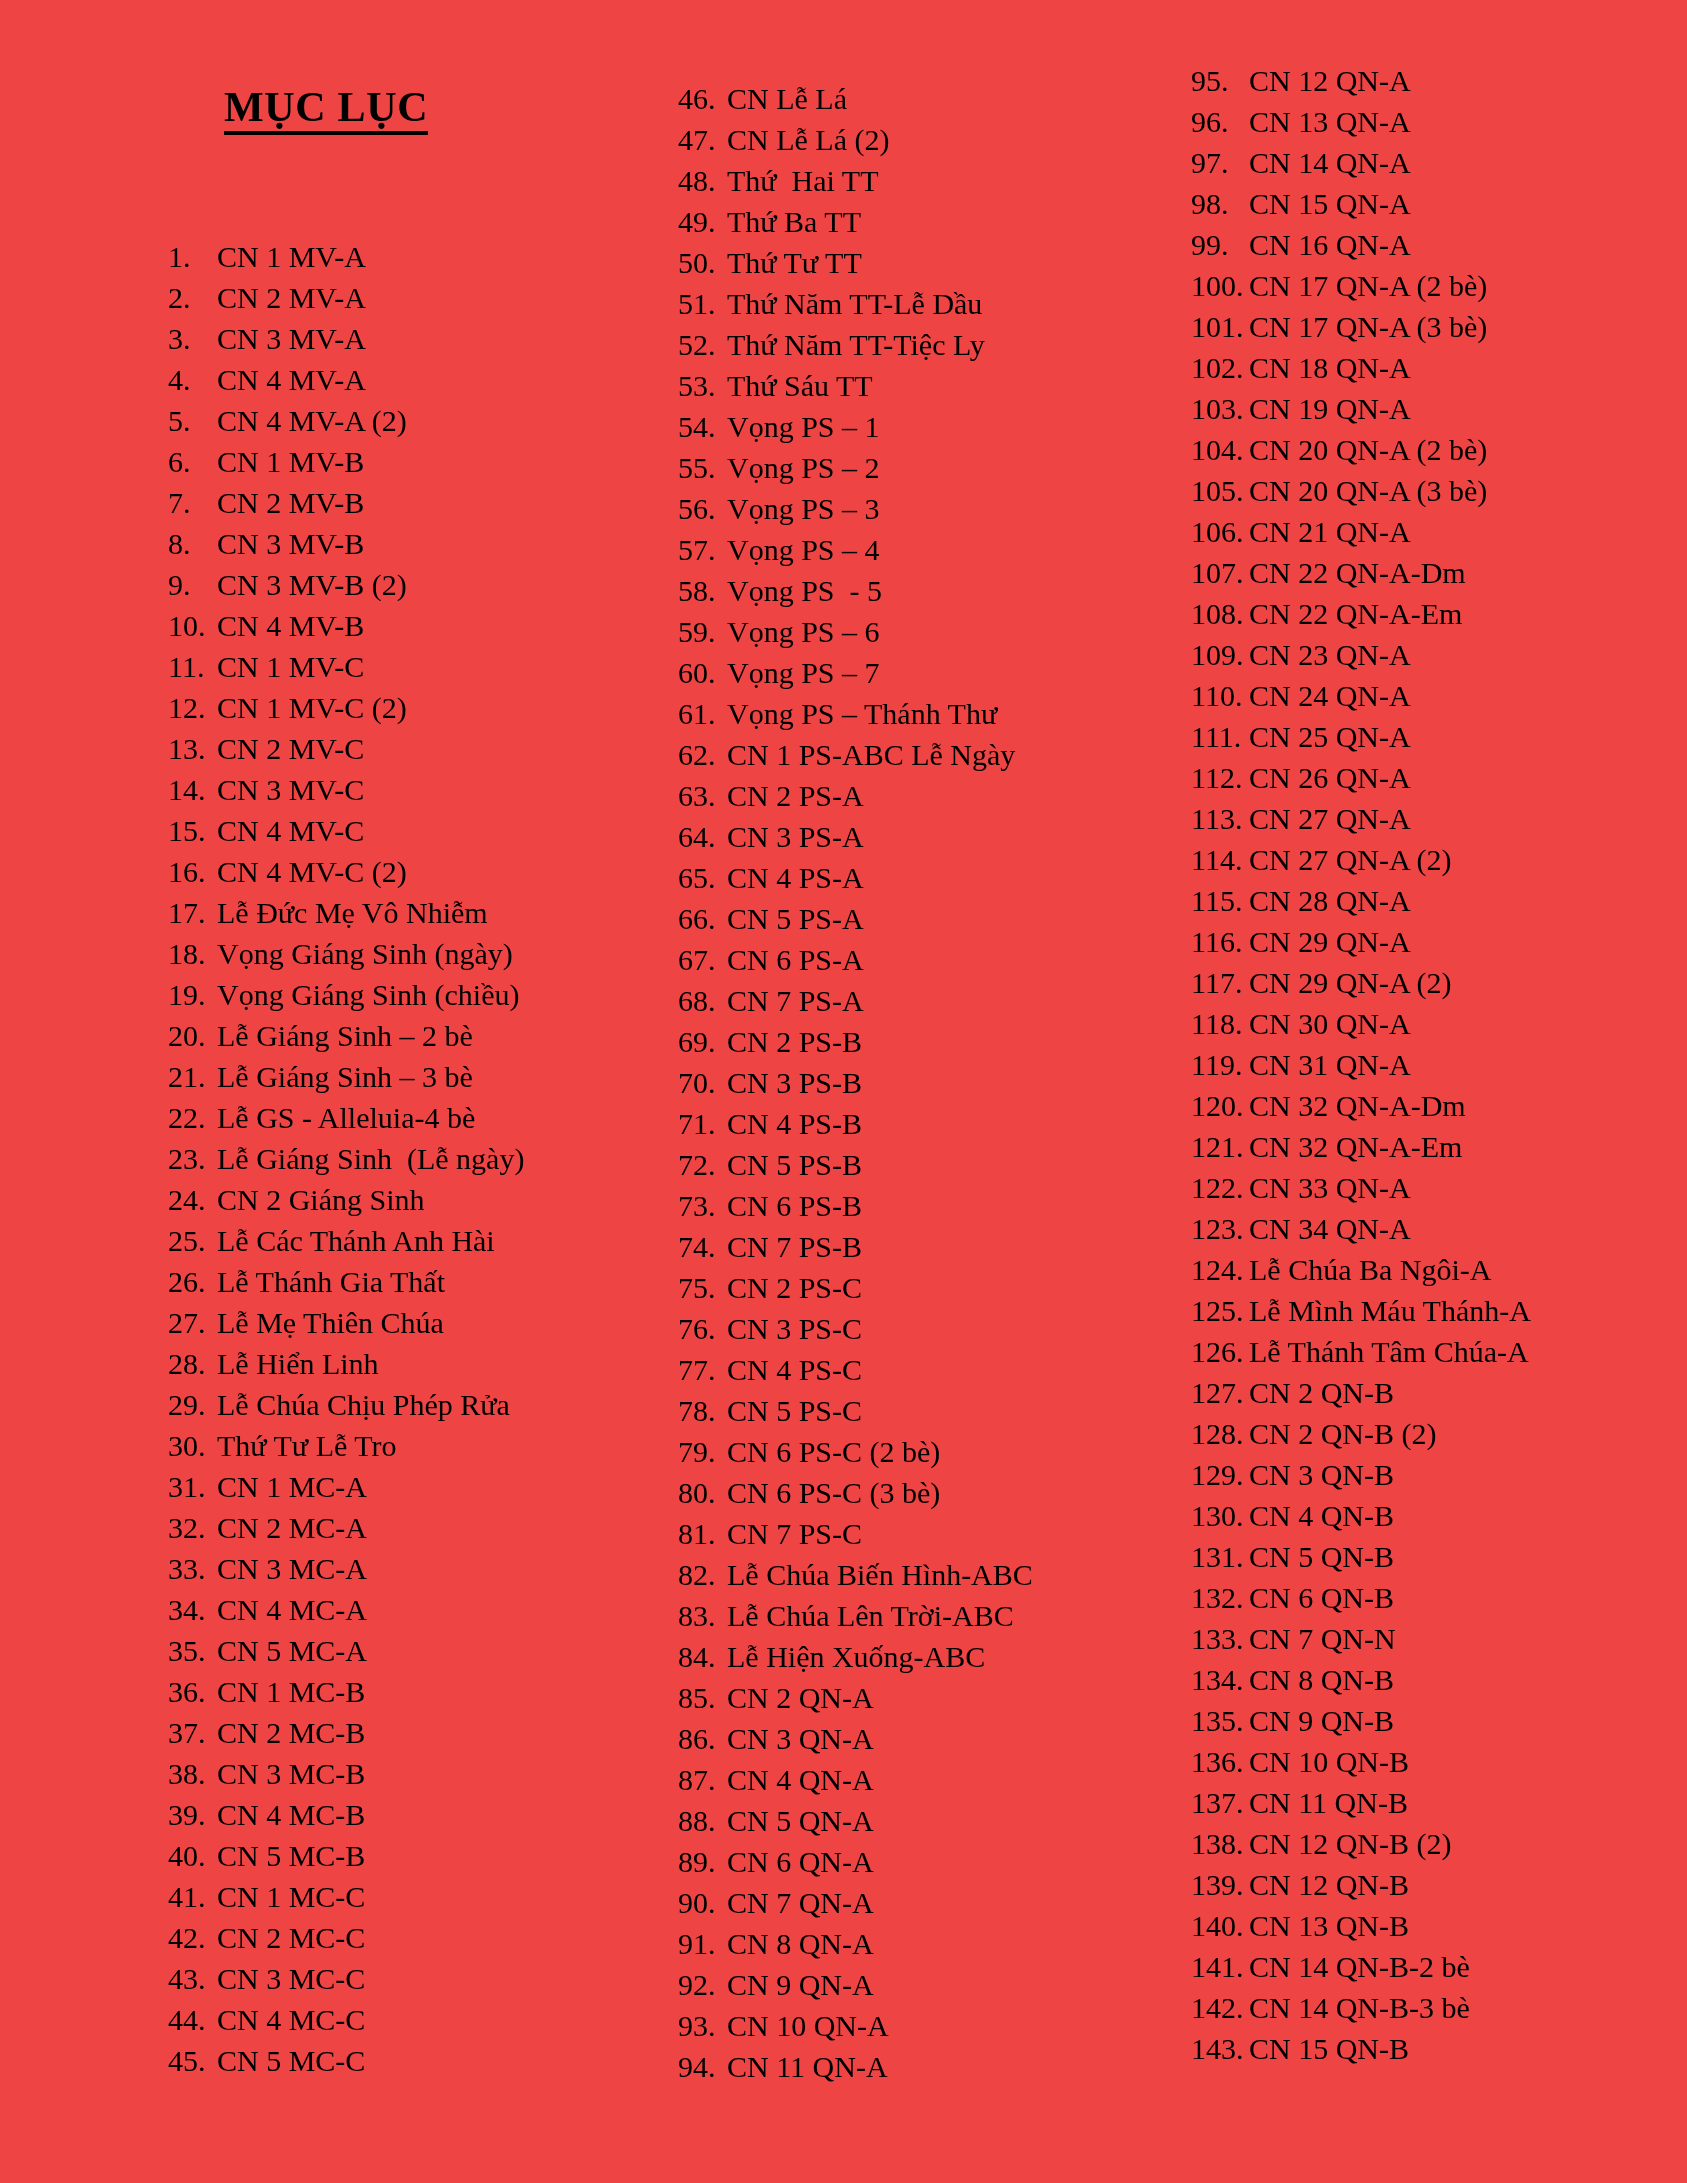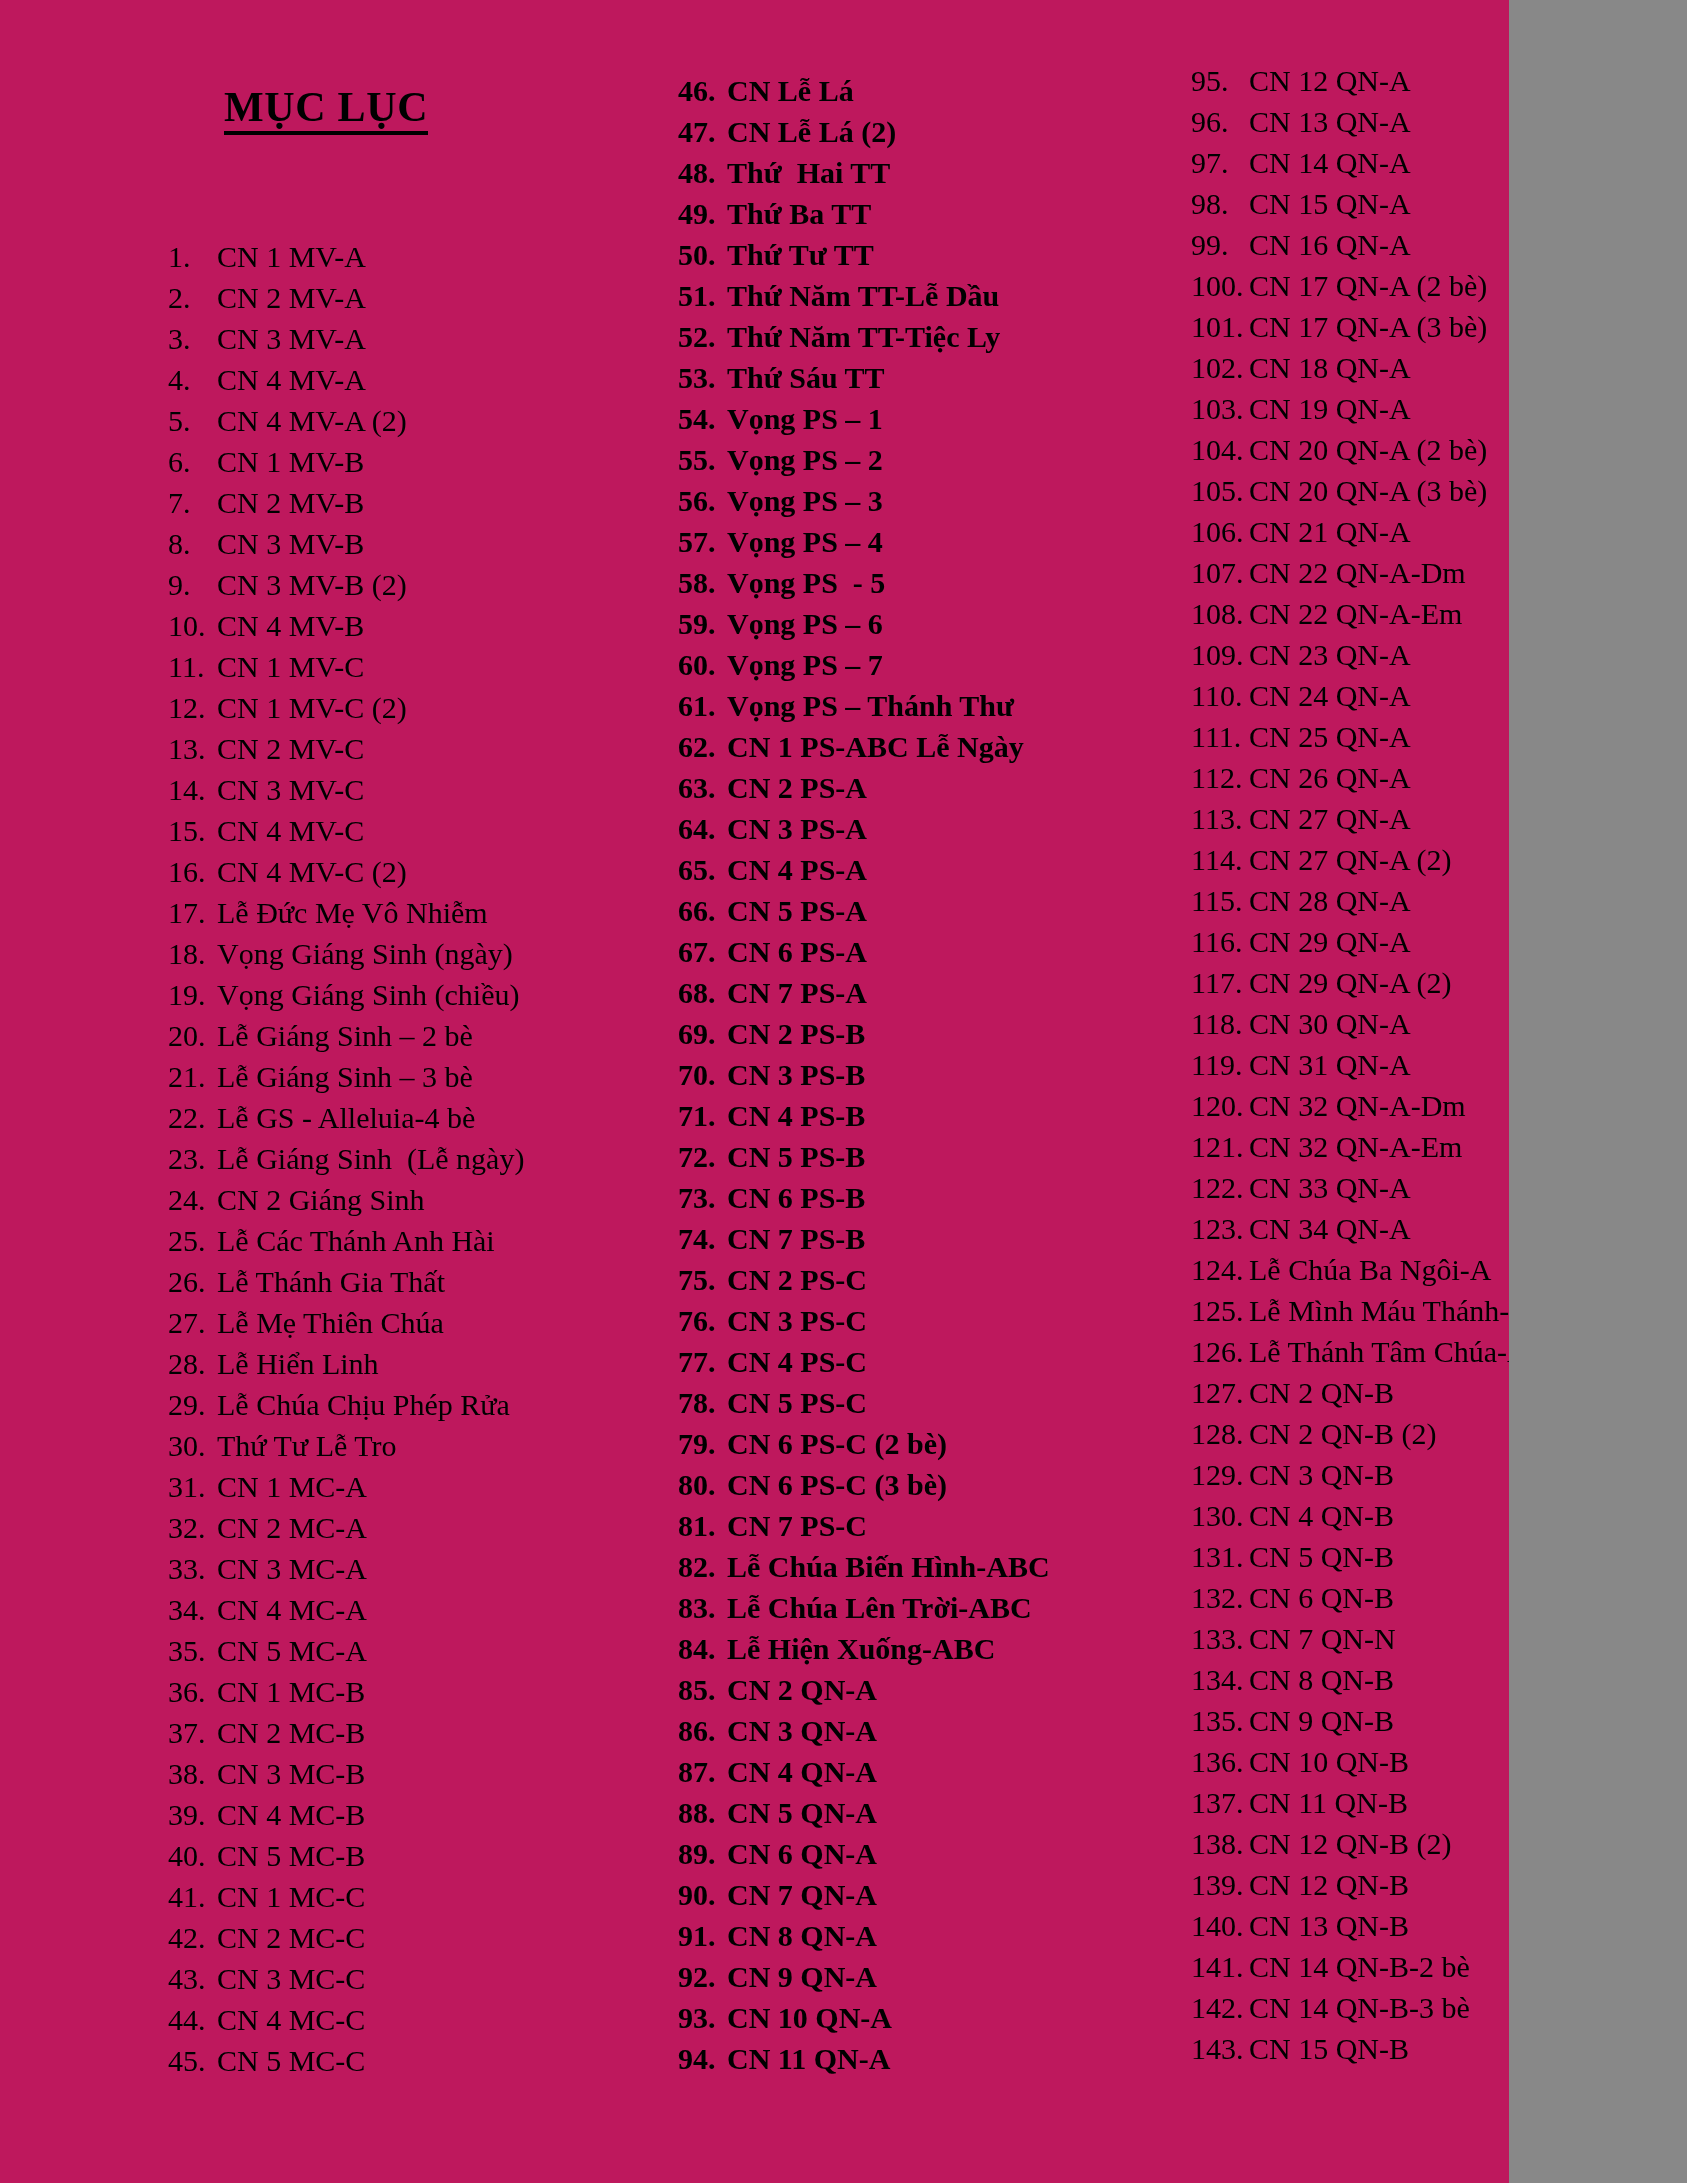--- a/index.html
+++ b/index.html
@@ -1,39 +1,39 @@
 <!DOCTYPE html>
 <html style="font-size:10.6px"><head>
 <meta charset="utf-8">
 <style>
   html,body{margin:0;padding:0;background:#888;}
   .page{
     position:relative;
-    width:1509px;height:2183px;
-    background:#be185d;color:#000000;
+    width:1687px;height:2183px;
+    background:#ef4444;color:#000000;
     font-family:"Liberation Serif","DejaVu Serif",serif;
     overflow:hidden;
   }
   .doc-title{
     position:absolute;left:224px;top:86px;
     font-size:42px;font-weight:bold;line-height:1;
     letter-spacing:0.7px;
   }
   .doc-title .underlined{
     display:inline-block;
     border-bottom:4.6px solid #000;
     padding-bottom:3.3px;
   }
   .col{
     position:absolute;
     font-size:30px;line-height:41px;
     white-space:pre;
   }
   .col-1{left:168px;top:236px;width:503px;}
-  .col-2{left:678px;top:70px;width:503px;font-weight:bold;}
+  .col-2{left:678px;top:78px;width:503px;}
   .col-3{left:1191px;top:60px;width:496px;}
   .row{display:flex;}
   .num{flex:0 0 49px;}
   .col-3 .num{flex:0 0 58px;}
   .label{flex:1 1 auto;}
 </style>
 </head>
 <body>
 
 <div class="page">

